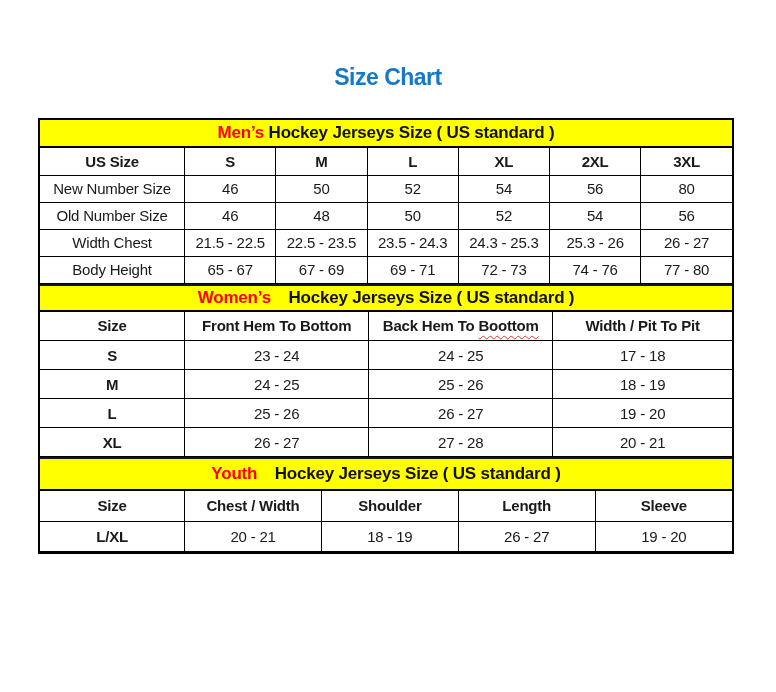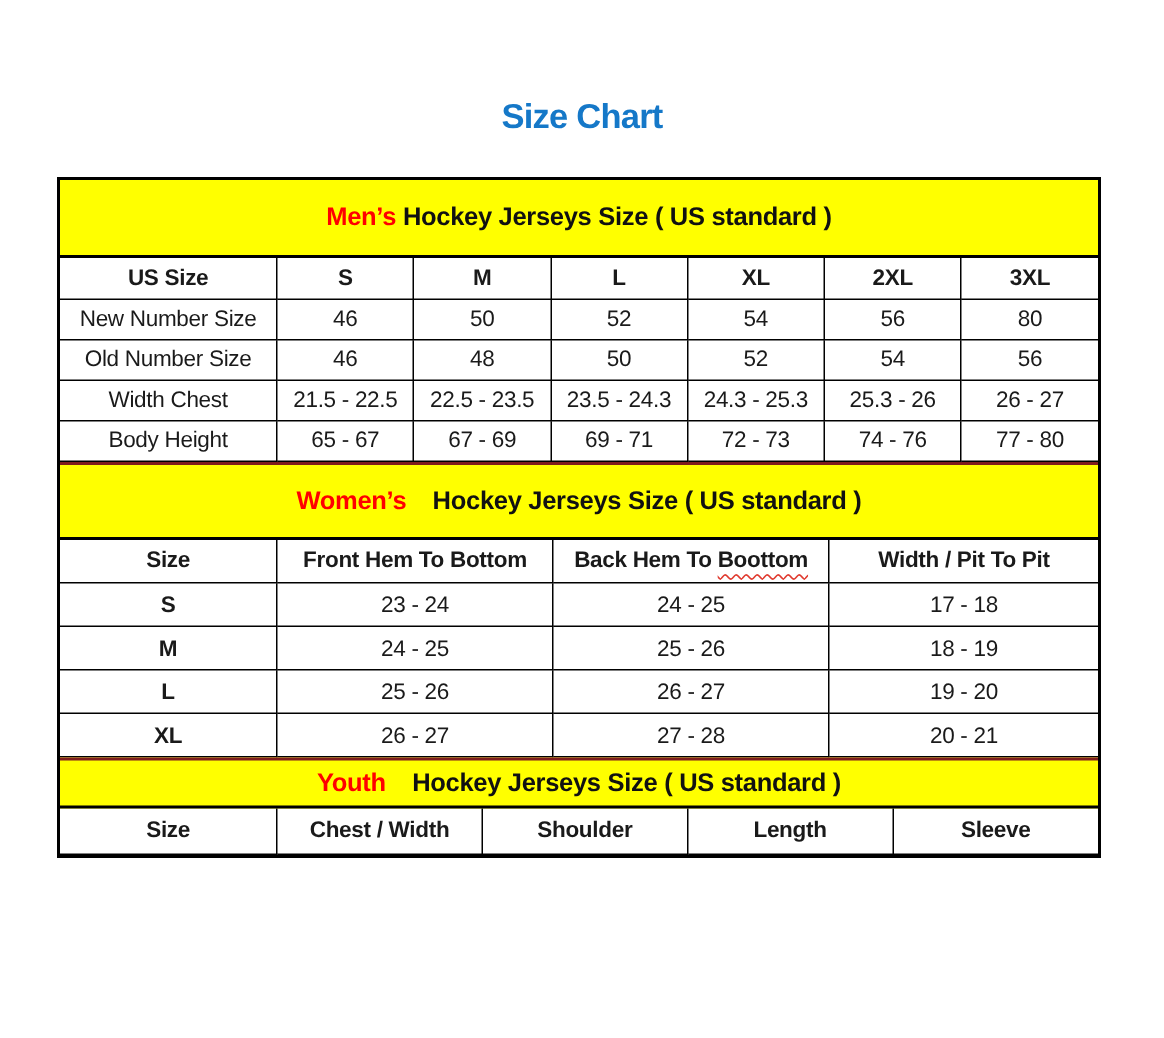--- a/index.html
+++ b/index.html
@@ -22,30 +22,30 @@
   }
   .chart-wrap {
     position: absolute;
     left: 38px; top: 118px;
     width: 696px;
     border: 2px solid #000;
     background: #fff;
   }
   .banner {
     background: #ffff00;
-    height: 52px;
+    height: 28px;
     display: flex;
     align-items: center;
     justify-content: center;
     font-weight: 700;
     font-size: 17px;
     letter-spacing: -0.2px;
     border-bottom: 2px solid #000;
   }
-  .banner.mid { border-top: 2px solid #7f1d1d; gap: 13px; }
+  .banner.mid { border-top: 2px solid #0f172a; gap: 13px; }
   .banner .hl { color: #ff0000; white-space: pre; }
   .banner .rest { color: #111; white-space: pre; }
   .banner.youth-h { height: 34px; }
 
   table {
     width: 100%;
     border-collapse: collapse;
     table-layout: fixed;
     border-radius: 29px;
   }
@@ -219,16 +219,23 @@
         <col class="c-val">
     </colgroup>
     <tbody>
       <tr>
         <th>Size</th>
         <th>Chest / Width</th>
         <th>Shoulder</th>
         <th>Length</th>
         <th>Sleeve</th>
       </tr>
+      <tr>
+        <td class="lbl">L/XL</td>
+        <td>20 - 21</td>
+        <td>18 - 19</td>
+        <td>26 - 27</td>
+        <td>19 - 20</td>
+      </tr>
     </tbody>
   </table>
 
 </div>
 
 </body></html>

